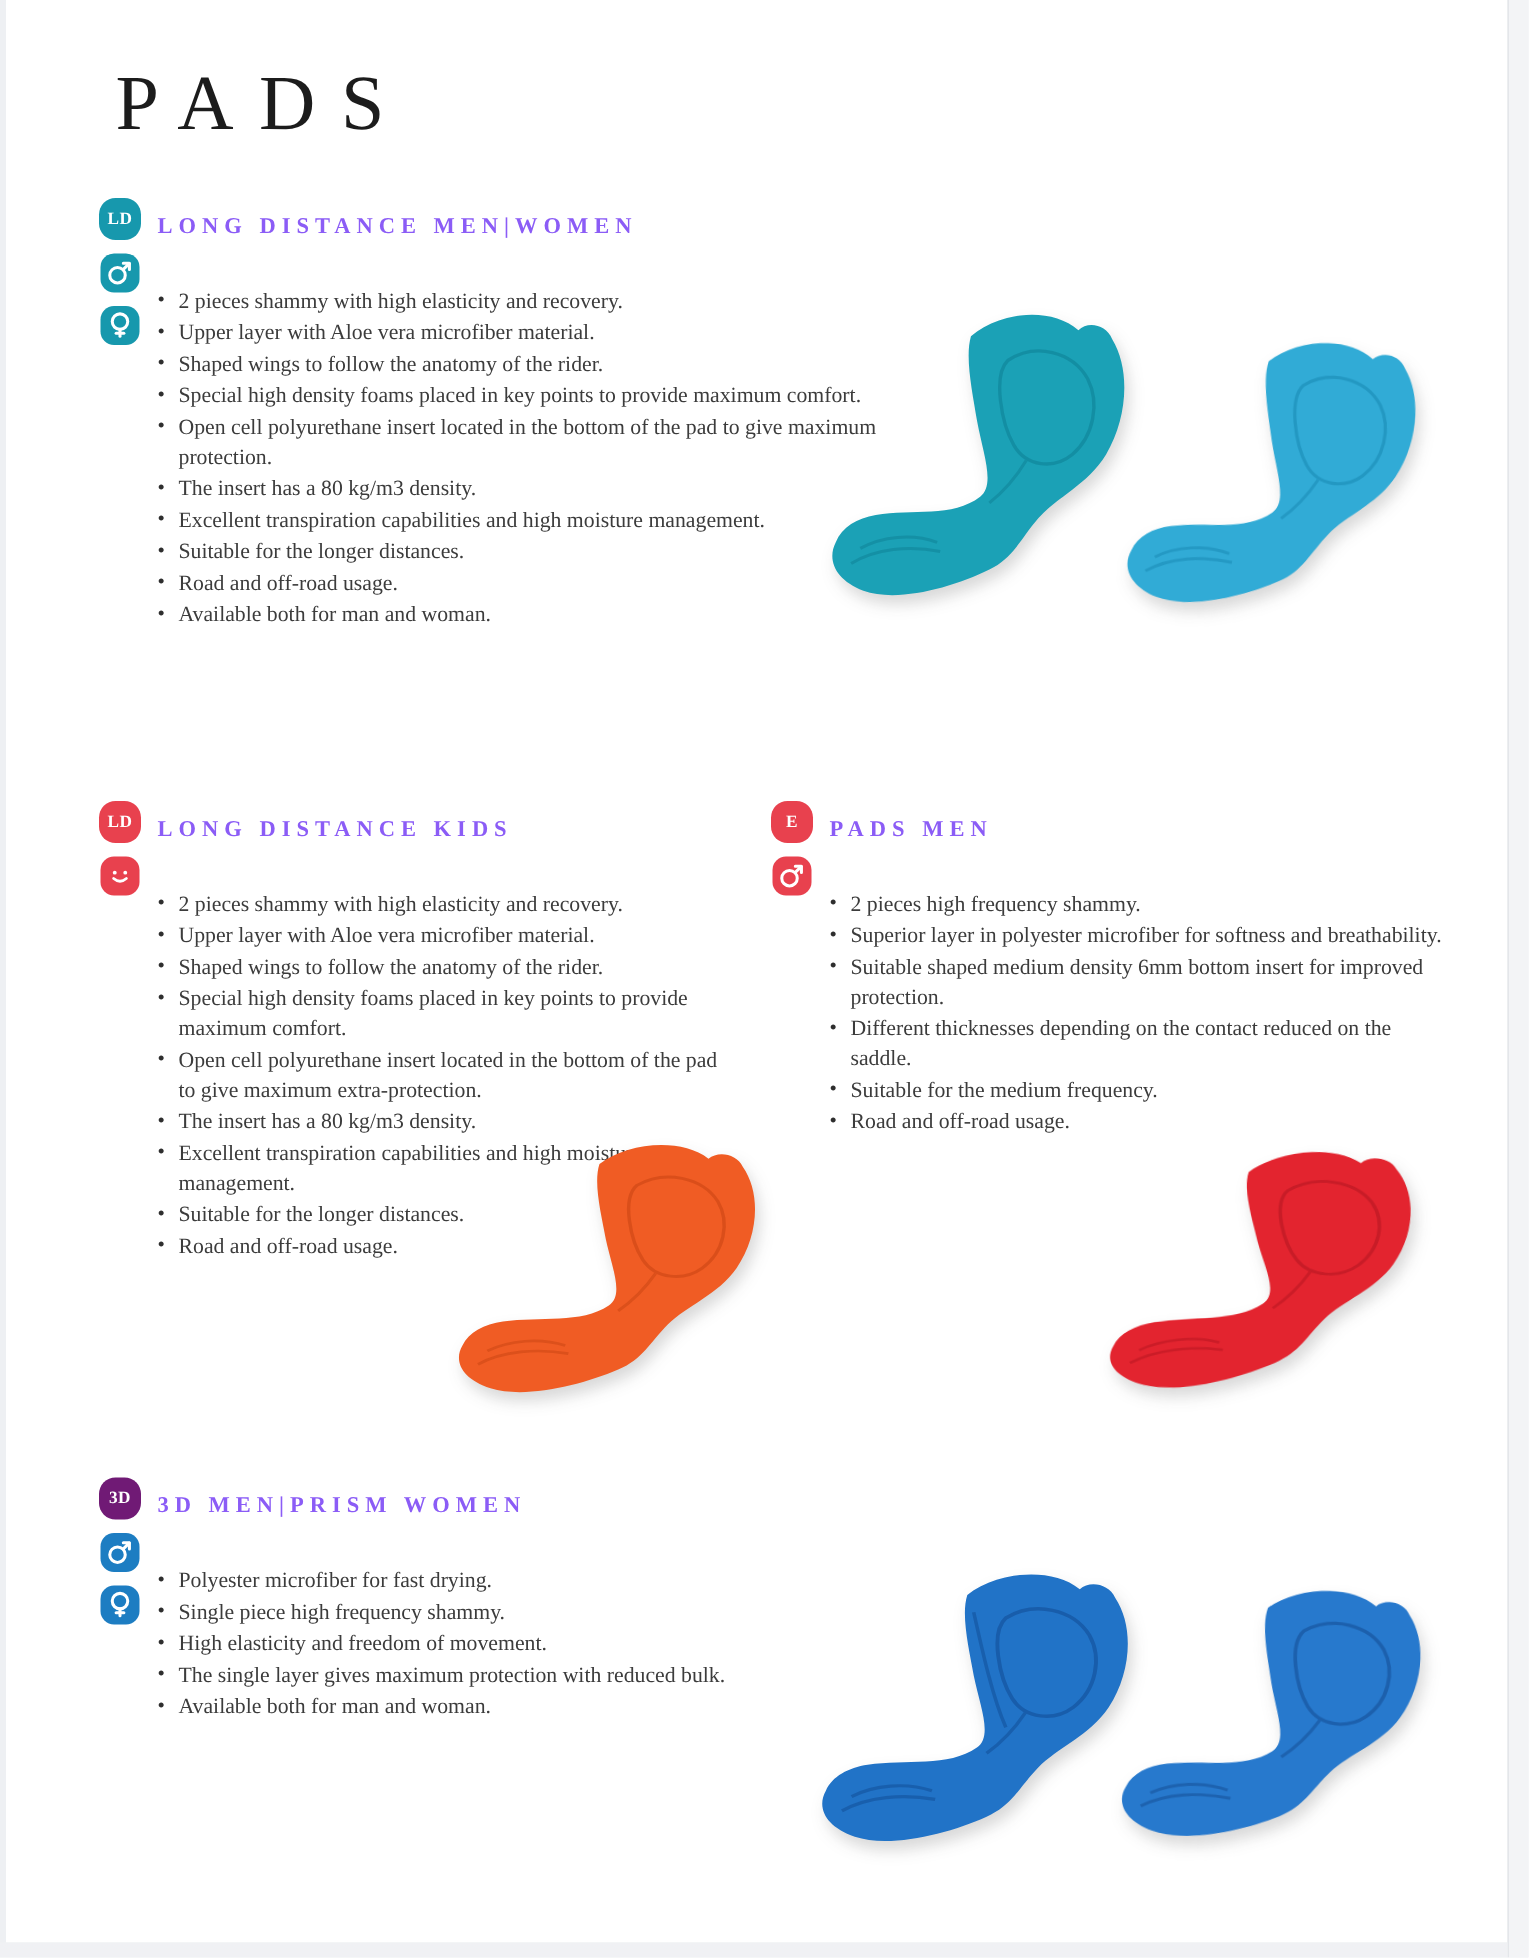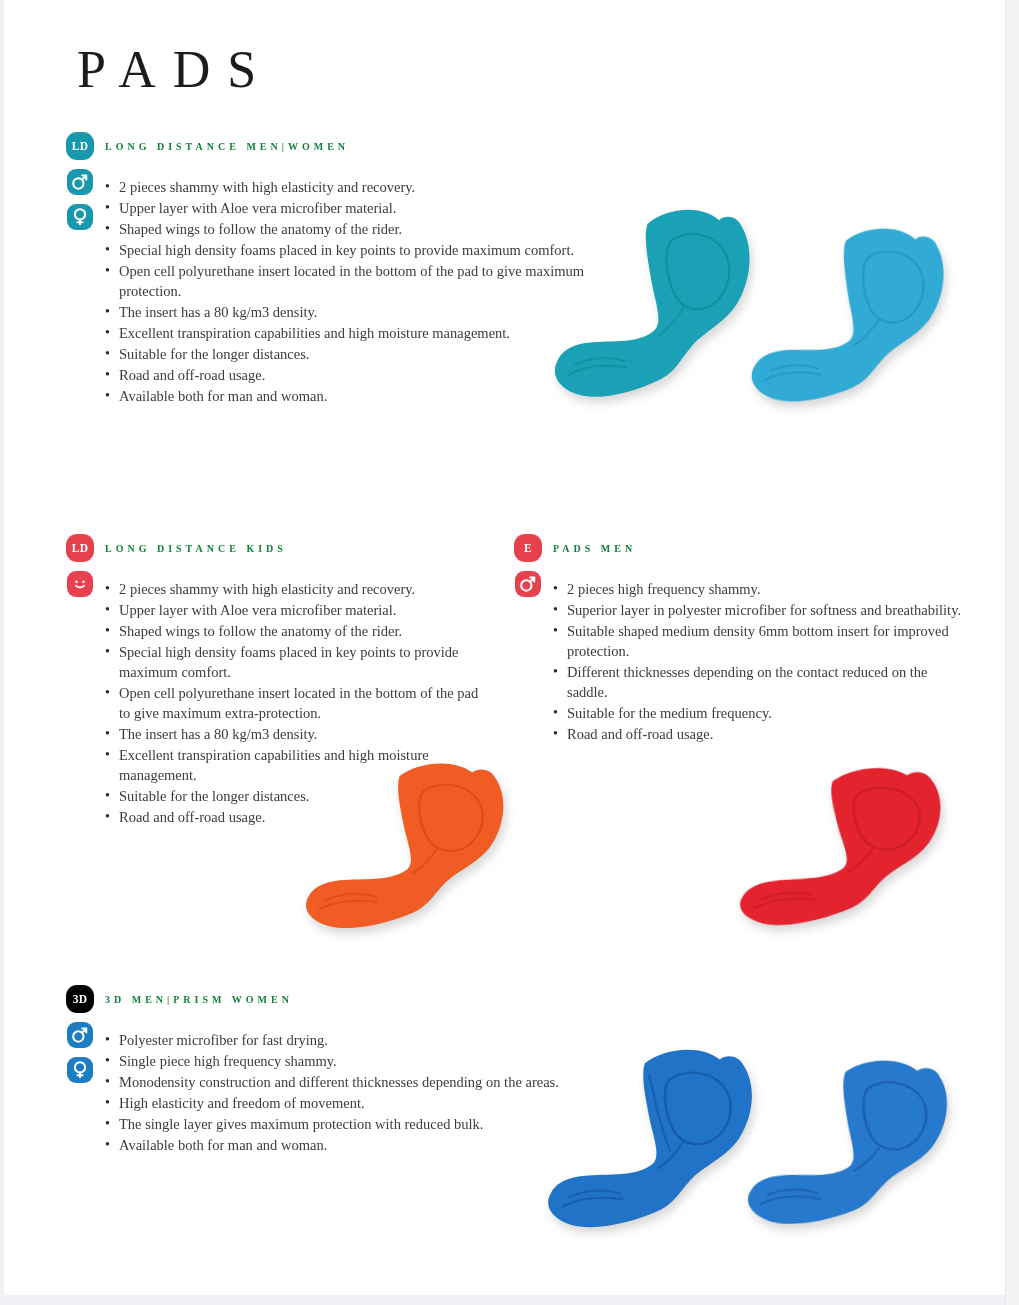--- a/index.html
+++ b/index.html
@@ -23,50 +23,50 @@
   .bottom-band {
     position:absolute; left:0; top:1295px; width:1005px; height:10px;
     background:#f0f1f4;
   }
   .page-title {
     position:absolute; left:73px; top:40px;
     font-size:52px; font-weight:300; letter-spacing:17px;
     color:#1c1c1c;
   }
   .section { position:absolute; }
-  .sec-head { display:flex; align-items:center; gap:11px; }
+  .sec-head { display:flex; align-items:flex-end; gap:11px; }
   .badge {
     width:28px; height:28px; border-radius:11px;
     display:flex; align-items:center; justify-content:center;
     color:#fff; font-weight:bold; font-size:11.5px; letter-spacing:0.3px;
     flex:0 0 auto;
   }
   .badge.teal { background:#1798ad; }
   .badge.red  { background:#e8414e; }
-  .badge.blue { background:#000000; }
+  .badge.blue { background:#701a75; }
   .sec-title {
-    font-size:10px; font-weight:600; letter-spacing:4px;
-    color:#15803d; white-space:nowrap;
+    font-size:15px; font-weight:600; letter-spacing:4px;
+    color:#8b5cf6; white-space:nowrap;
   }
   .icon-col {
     position:absolute; left:1px; top:37px;
     display:flex; flex-direction:column; gap:9px;
   }
   .gicon {
     width:26px; height:26px; border-radius:9px;
     display:flex; align-items:center; justify-content:center;
     flex:0 0 auto;
   }
   .gicon.teal { background:#1798ad; }
   .gicon.red  { background:#e8414e; }
   .gicon.blue { background:#1d7dc2; }
   .gicon svg { display:block; }
   ul.bullets {
     list-style:none;
-    margin-left:37px; margin-top:17px;
+    margin-left:37px; margin-top:31px;
   }
   ul.bullets li {
     position:relative;
     padding-left:16px;
     font-size:14.5px; line-height:20px; color:#3c3c3c;
     margin-bottom:1px;
   }
   ul.bullets li::before {
     content:"\2022";
     position:absolute; left:2px; top:0;
@@ -185,21 +185,20 @@
         <svg width="24" height="24" viewBox="0 0 26 26" fill="none" stroke="#ffffff" stroke-width="2.2" stroke-linecap="round">
           <circle cx="13" cy="10.2" r="5.6"></circle>
           <line x1="13" y1="15.8" x2="13" y2="20.8"></line>
           <line x1="10.2" y1="18.6" x2="15.8" y2="18.6"></line>
         </svg>
       </div>
     </div>
     <ul class="bullets" style="width:525px;">
       <li>Polyester microfiber for fast drying.</li>
       <li>Single piece high frequency shammy.</li>
-      <li>Monodensity construction and different thicknesses depending on the areas.</li>
       <li>High elasticity and freedom of movement.</li>
       <li>The single layer gives maximum protection with reduced bulk.</li>
       <li>Available both for man and woman.</li>
     </ul>
   </div>
 
   <div class="pad" style="left:545px; top:206px; width:215px; height:202px;">
     <svg viewBox="0 0 210 200" preserveAspectRatio="none">
       <path d="M96,18 C114,2 148,-2 166,14 C172,8 184,10 188,20 C200,40 198,72 184,96 C172,116 152,124 140,138 C128,152 124,164 108,172 C84,184 48,194 26,186 C8,179 2,166 8,154 C12,144 22,138 34,136 C58,132 84,138 102,124 C112,116 104,96 100,74 C97,55 92,32 96,18 Z" fill="#1ba1b6"></path>
       <path fill="none" stroke-width="2.2" opacity="0.55" d="M120,34 C138,22 162,28 172,46 C180,62 176,84 162,96 C150,106 132,104 124,90 C116,76 110,44 120,34 Z" stroke="#0d7f94"></path>

